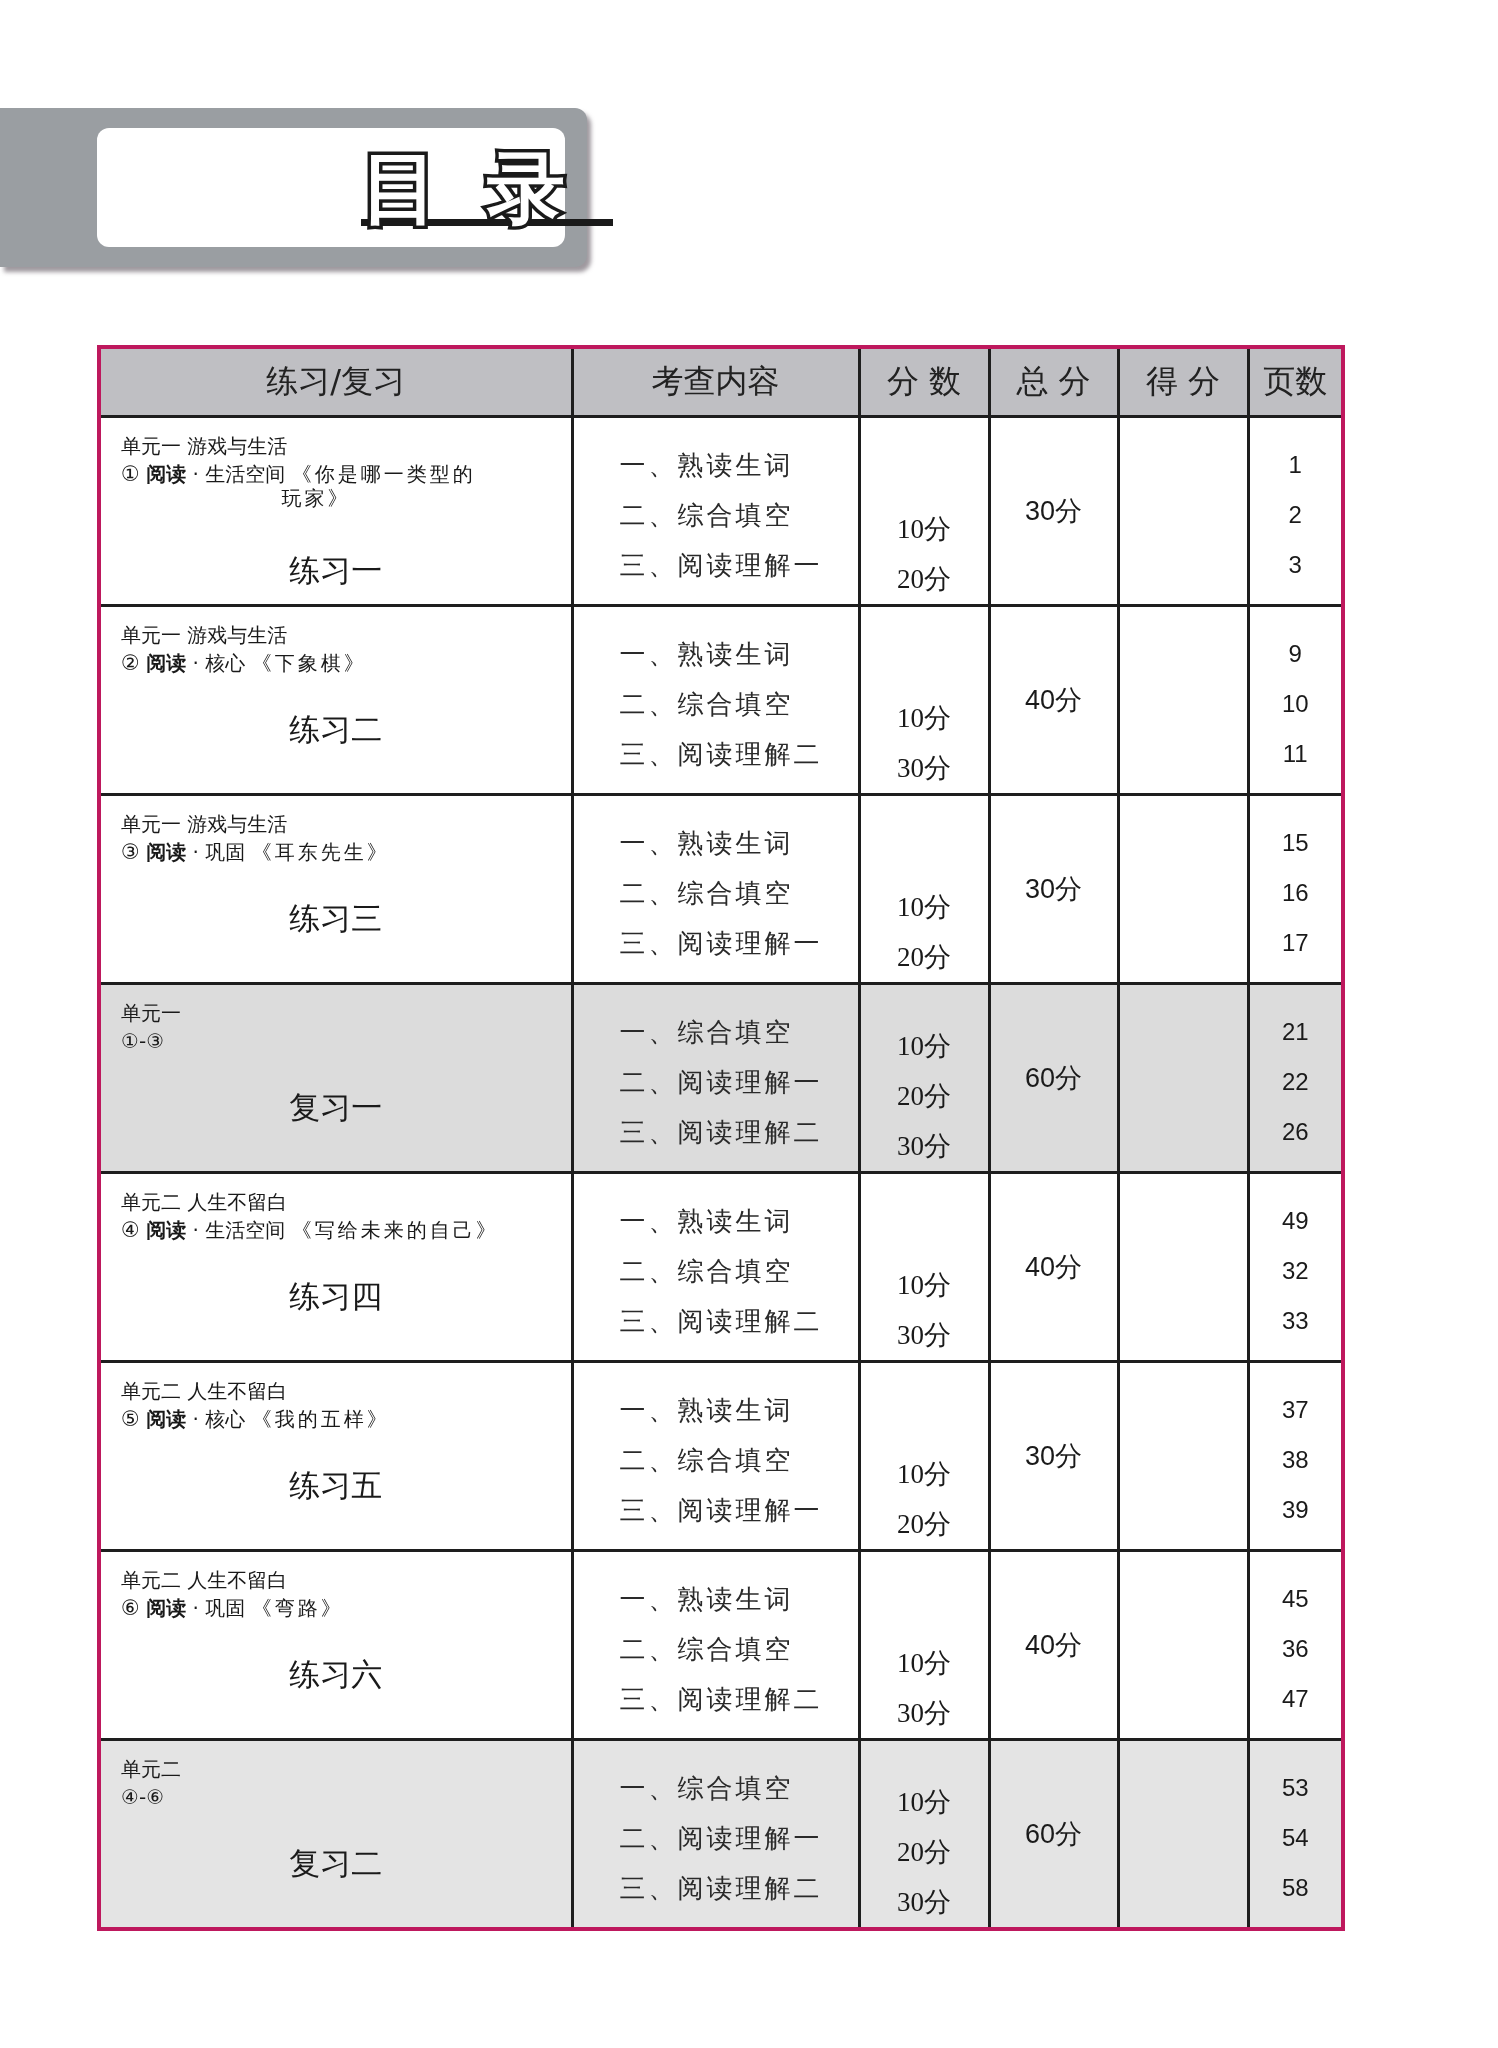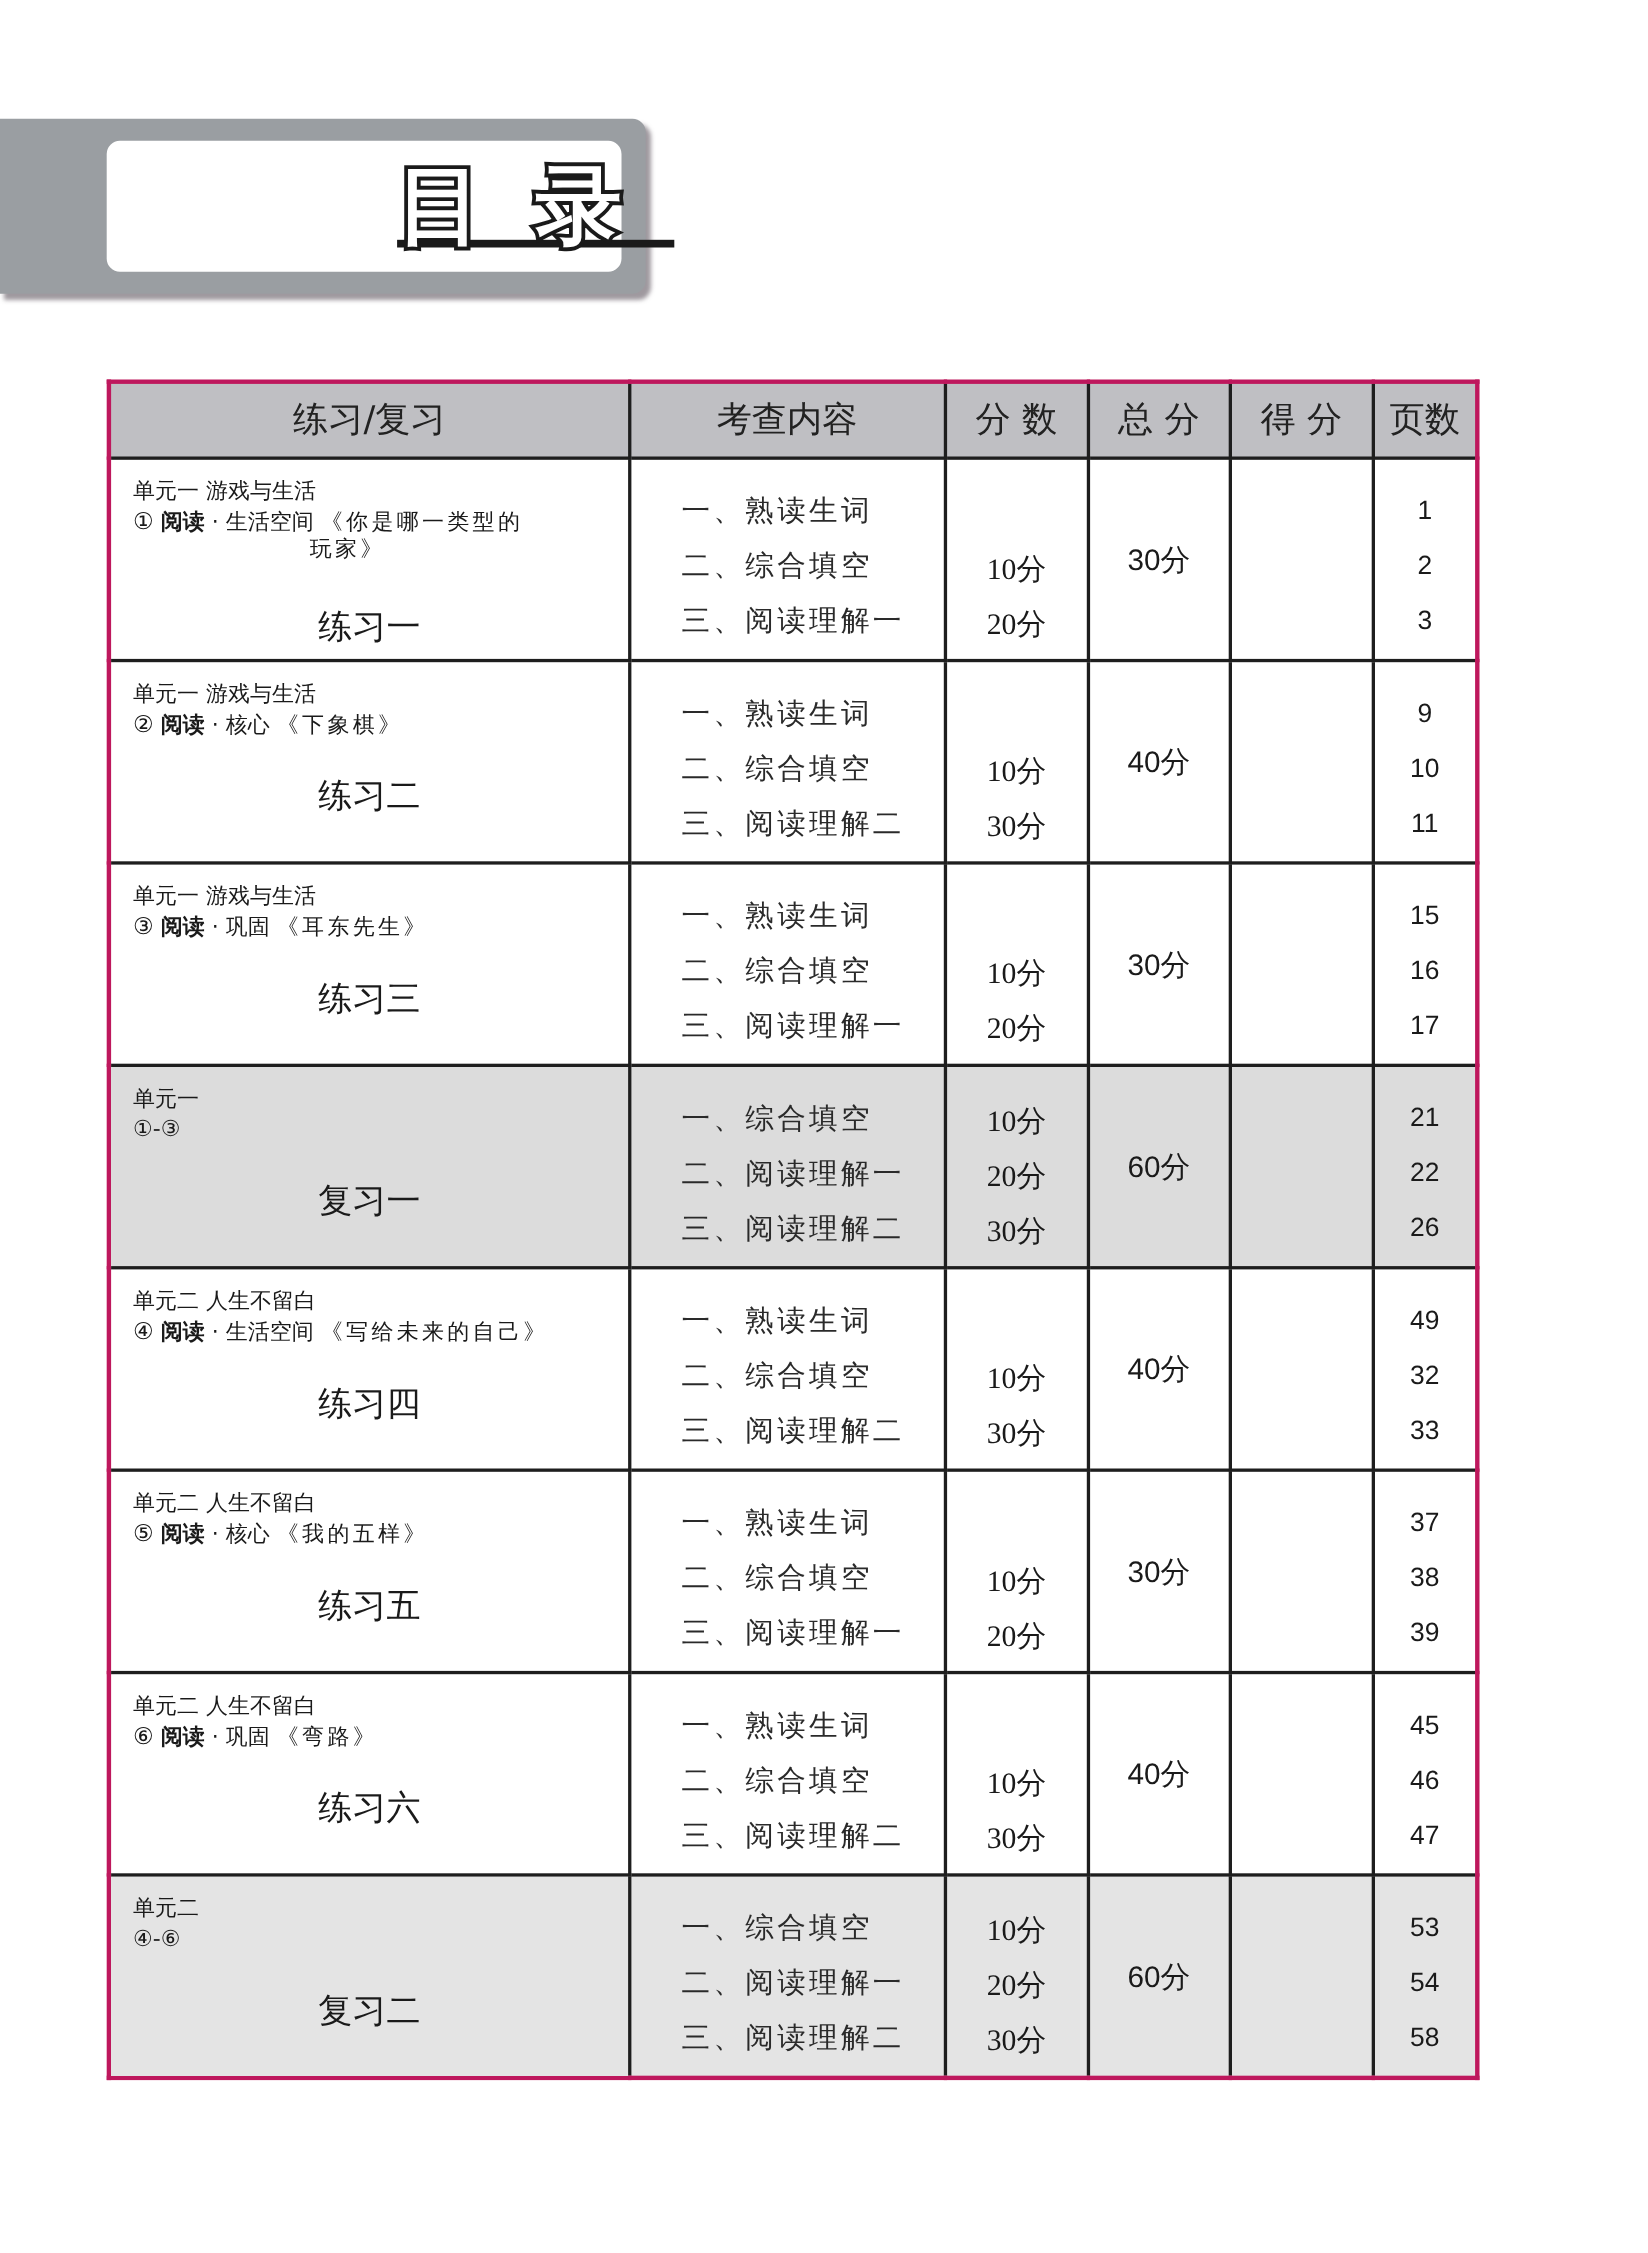--- a/index.html
+++ b/index.html
@@ -44,21 +44,21 @@
   .lesson .book { font-family:"DejaVu Serif",serif; letter-spacing:3px; }
   .lesson .cont { display:block; text-align:center; padding-right:30px; }
   .ex-title {
     position:absolute; left:0; right:0; top:104px; text-align:center;
     font-size:31px; font-weight:normal; line-height:36px;
   }
   .ex-title.low { top:134px;text-align:center; }
   .range { position:absolute; left:20px; top:44px; font-size:20px; line-height:24px; }
   .items { padding:22px 0 0 16px; font-family:"DejaVu Serif",serif; font-size:26px;margin-left:30px; }
   .items div { height:50px; line-height:50px; letter-spacing:3px; color:#2a2a2a; }
-  .scores { padding-top:24px; font-family:"Liberation Serif",serif; font-size:27px; text-align:center; }
+  .scores { padding-top:36px; font-family:"Liberation Serif",serif; font-size:27px; text-align:center; }
   .scores div { height:50px; line-height:50px; }
   .total { vertical-align:middle !important; text-align:center; font-family:"Liberation Sans",sans-serif; font-size:27px; }
   .pages { padding-top:22px; text-align:center; font-family:"Liberation Sans",sans-serif; font-size:24px; }
   .pages div { height:50px; line-height:50px; }
 </style>
 </head>
 <body>
 
 <div class="title-band"></div>
 <div class="title-box">
@@ -319,21 +319,21 @@
             <div></div>
             <div>10分</div>
             <div>30分</div>
           </div>
     </td>
     <td class="total">40分</td>
     <td></td>
     <td>
       <div class="pages">
             <div>45</div>
-            <div>46</div>
+            <div>36</div>
             <div>47</div>
           </div>
     </td>
   </tr>
 
   <tr class="row review alt">
     <td class="c1">
       <div class="unit">单元二</div>
       <div class="range">④-⑥</div>
       <div class="ex-title">复习二</div>

